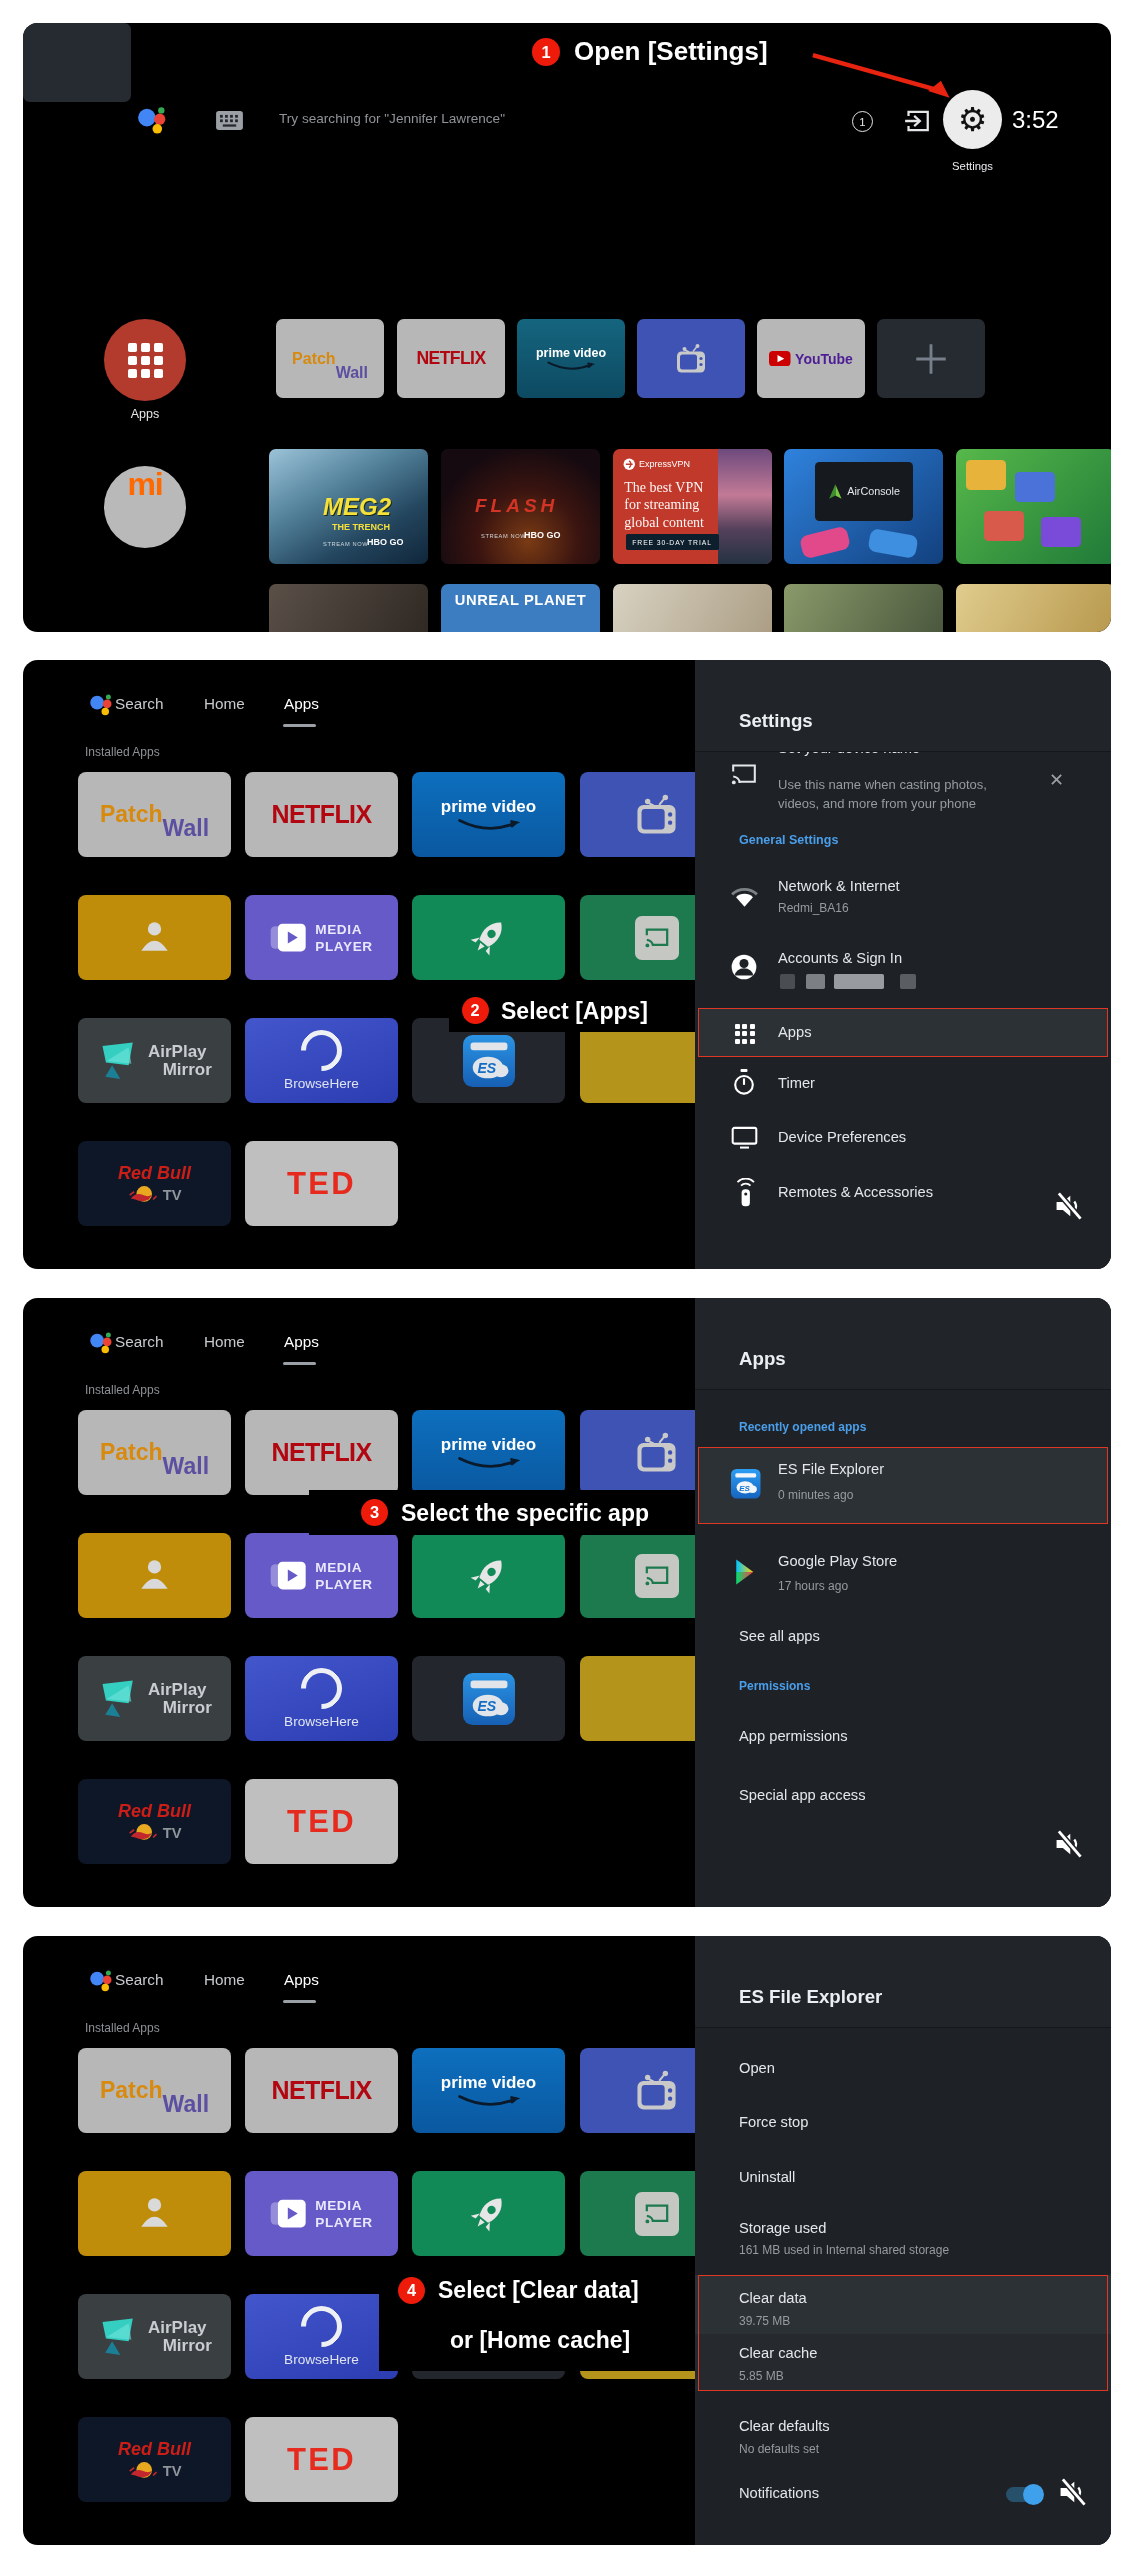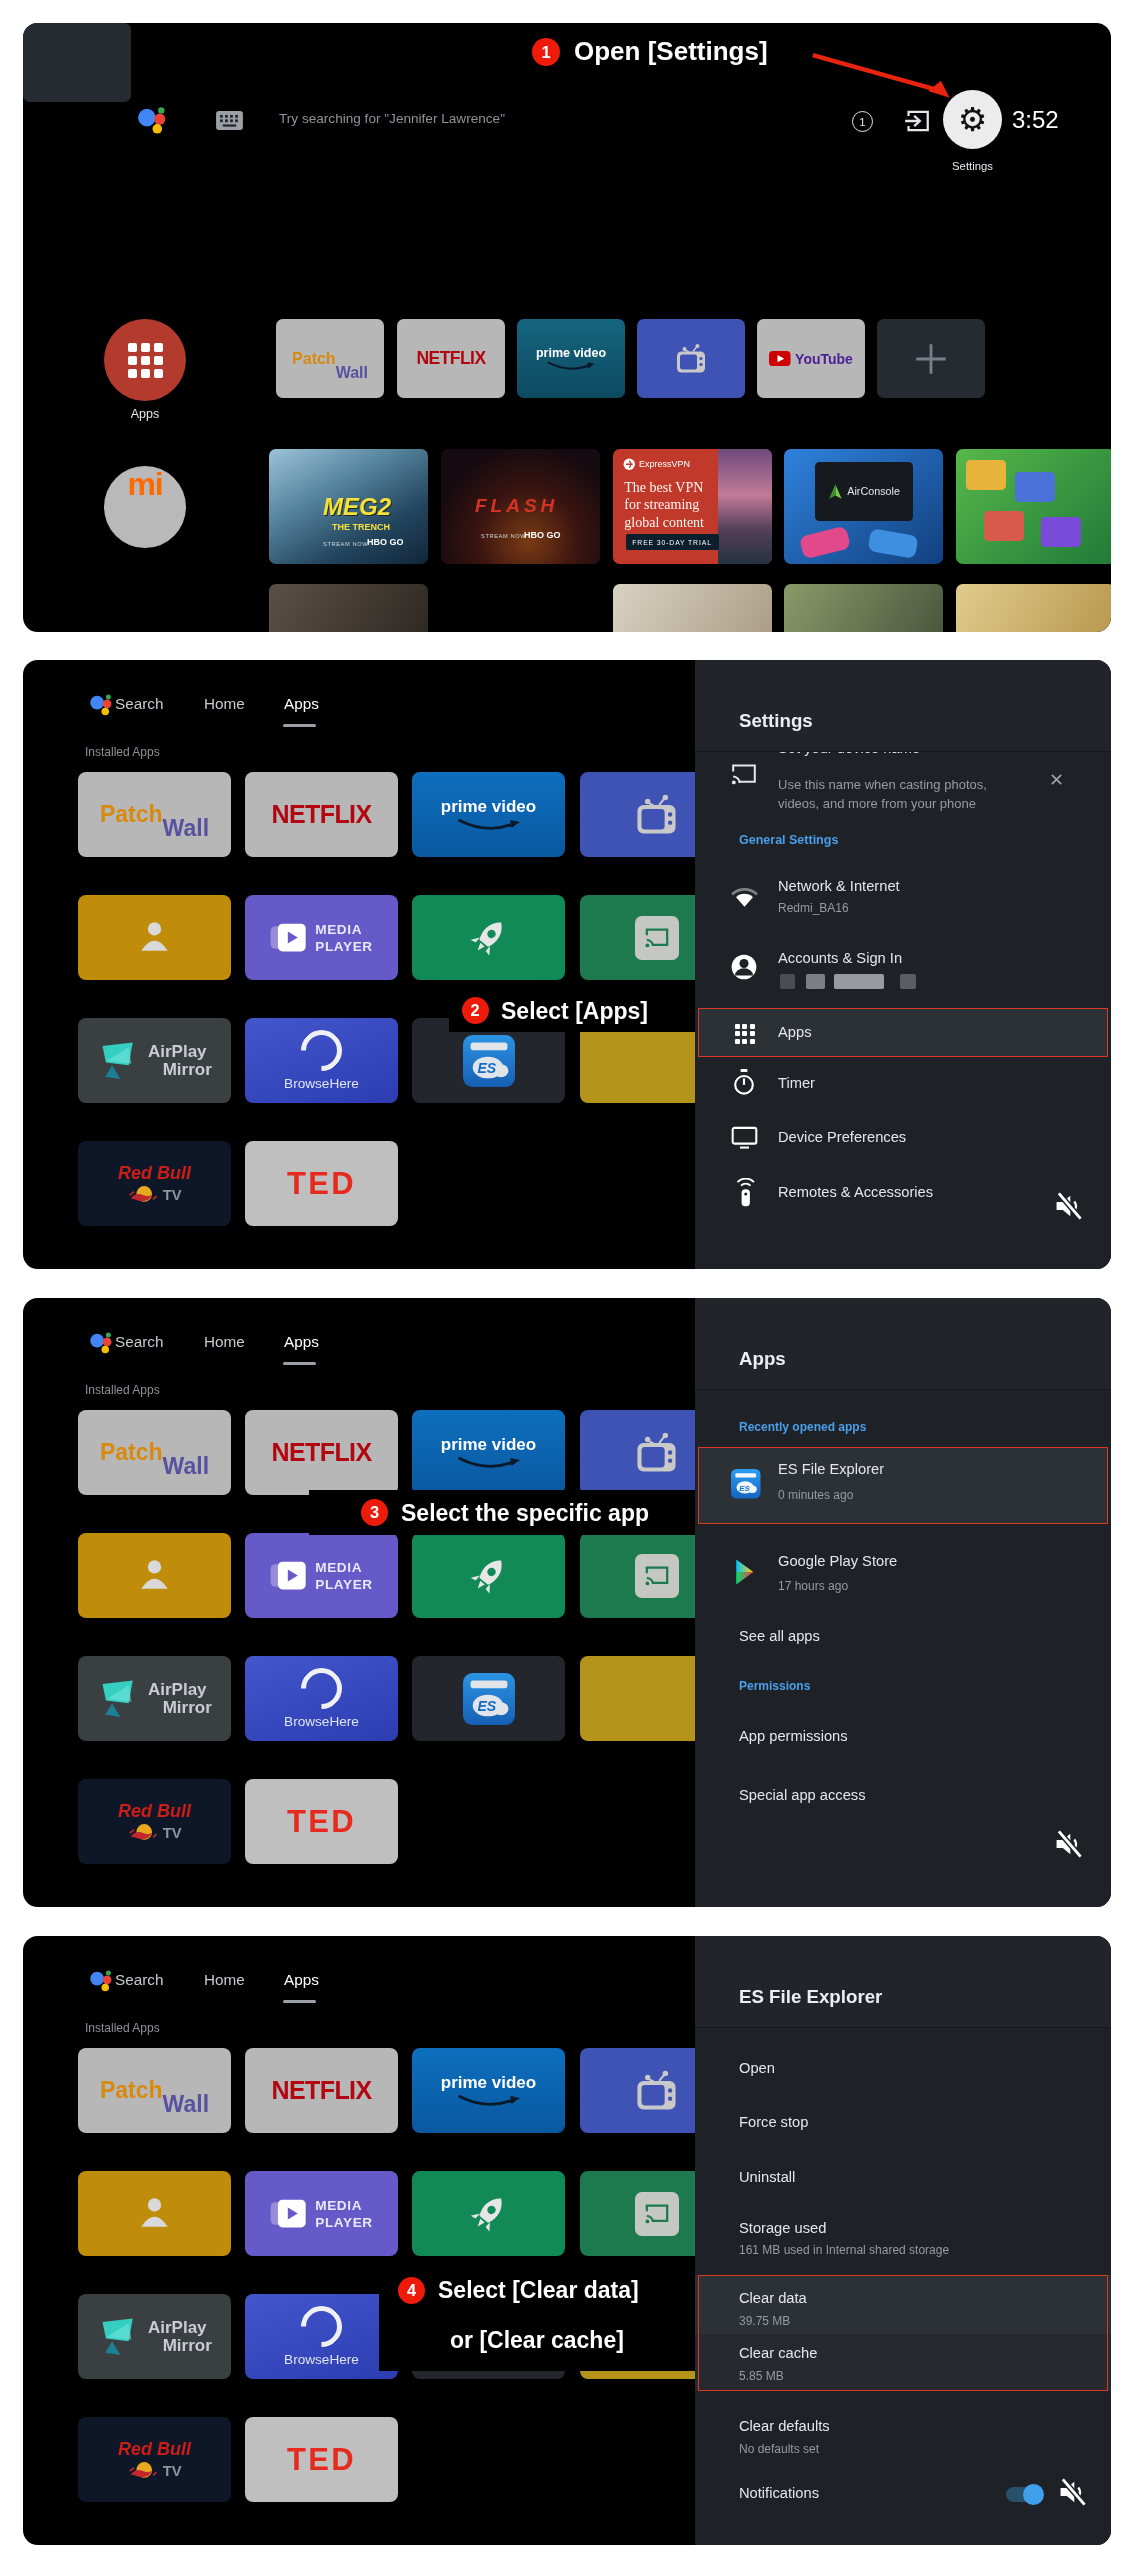--- a/index.html
+++ b/index.html
@@ -226,20 +226,23 @@
       <div class="cta">FREE 30-DAY TRIAL</div>
     </div>
     <div class="banner" style="left:933px;background:linear-gradient(135deg,#57b84a,#1f7a38)">
       <div class="abs" style="left:10.2px;top:11.3px;width:40px;height:29.5px;border-radius:4.5px;background:#e8b33a"></div>
       <div class="abs" style="left:59px;top:23px;width:40px;height:29.5px;border-radius:4.5px;background:#4a72d8"></div>
       <div class="abs" style="left:28px;top:62px;width:40px;height:29.5px;border-radius:4.5px;background:#d85a4a"></div>
       <div class="abs" style="left:85px;top:68px;width:40px;height:29.5px;border-radius:4.5px;background:#7a4ad8"></div>
     </div>
 
     <div class="bb" style="left:246px;background:linear-gradient(120deg,#5a5048,#2c2620)"></div>
+    <div class="bb" style="left:418px;background:#3c7cc0">
+      <div style="margin-top:8px;text-align:center;font-size:14.7px;font-weight:800;color:#fff;letter-spacing:0.6px">UNREAL PLANET</div>
+    </div>
     <div class="bb" style="left:590px;background:linear-gradient(120deg,#d8d2c2,#a89a80)"></div>
     <div class="bb" style="left:761px;background:linear-gradient(120deg,#8a9a6a,#46523a)"></div>
     <div class="bb" style="left:933px;background:linear-gradient(120deg,#e0cc8e,#b49448)"></div>
   </section>
 
   <section class="panel" id="p2">
     <div>
   <svg class="abs" style="left:66px;top:32px" width="25" height="25" viewBox="0 0 40 40">
           <circle cx="13" cy="17" r="11" fill="#4285f4"></circle>
           <circle cx="31" cy="8" r="4" fill="#34a853"></circle>
@@ -758,21 +761,21 @@
     </div>
   </div>
   <div class="tile t-ted" style="left:222px;top:481px">
     <span>TED</span>
   </div>
 </div>
 
     <div class="note" style="left:356px;top:328px;width:316px;height:107px">
       <div class="step-dot" style="left:19px;top:12.5px">4</div>
       <div class="note-text" style="left:59px;top:12.5px">Select [Clear data]</div>
-      <div class="note-text" style="left:71px;top:63px">or [Clear cache]</div>
+      <div class="note-text" style="left:71px;top:63px">or [Home cache]</div>
     </div>
 
     <aside class="sidebar">
       <div class="sb-title">ES File Explorer</div>
       <div class="sb-list">
         <div class="sb-label" style="left:44px;top:32px">Open</div>
         <div class="sb-label" style="left:44px;top:86px">Force stop</div>
         <div class="sb-label" style="left:44px;top:141px">Uninstall</div>
         <div class="sb-label" style="left:44px;top:192px">Storage used</div>
         <div class="sb-sub" style="left:44px;top:215px">161 MB used in Internal shared storage</div>

